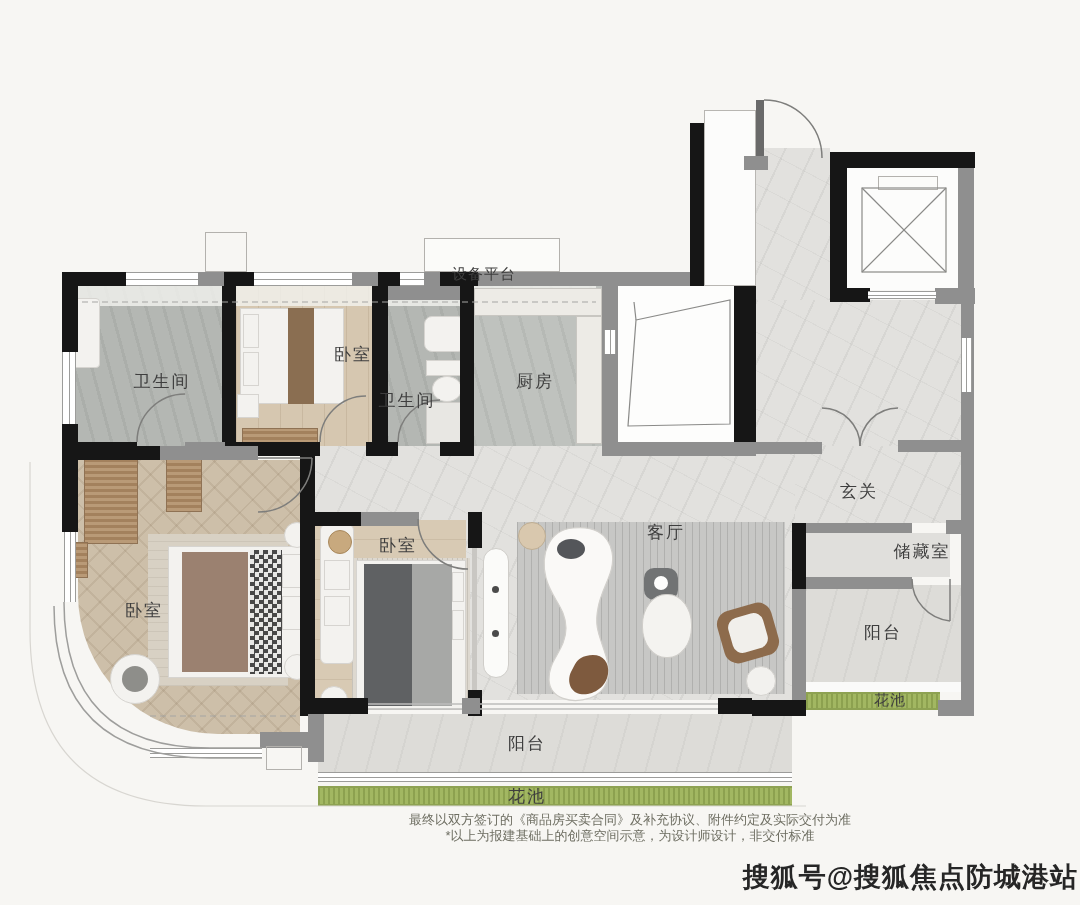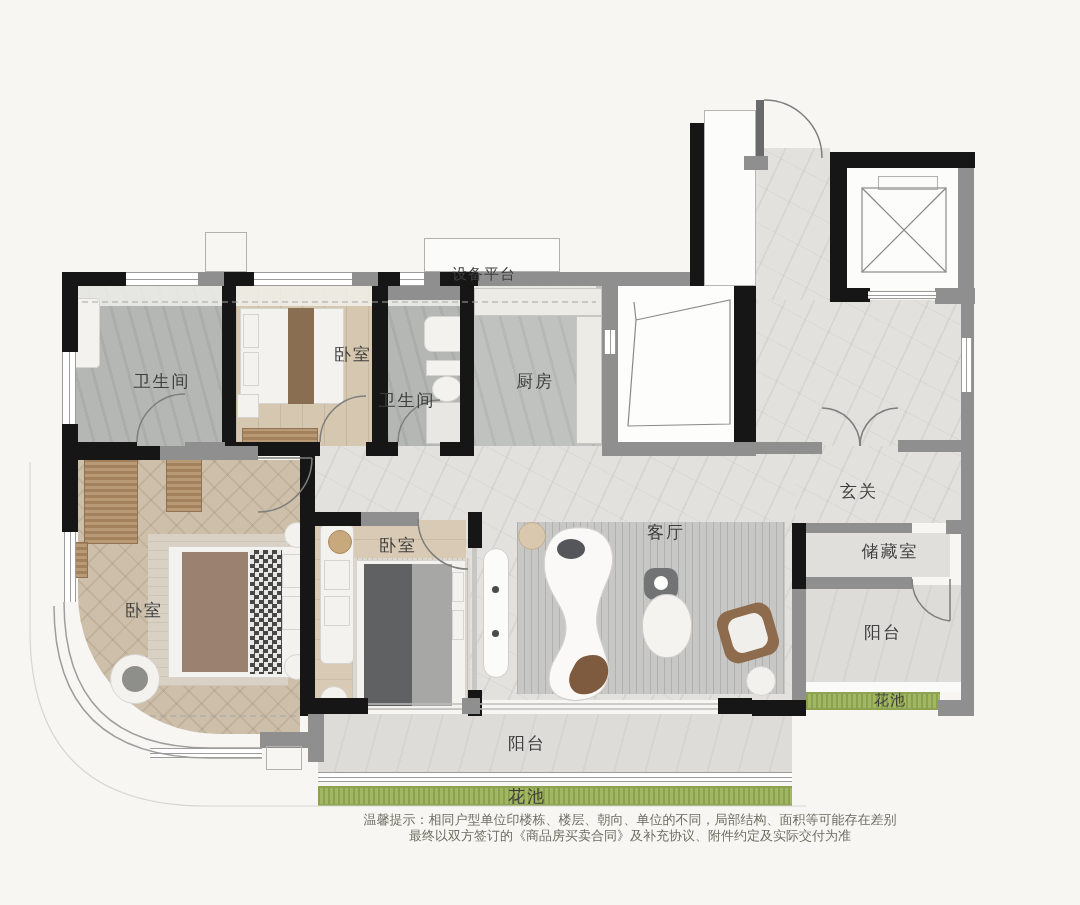--- a/index.html
+++ b/index.html
@@ -243,27 +243,28 @@
     <path d="M586,656 C600,652 610,660 608,674 C606,688 592,696 580,694 C570,692 566,680 572,670 C576,662 578,658 586,656 Z" fill="#7e5a3e"></path>
     <ellipse cx="571" cy="549" rx="14" ry="10" fill="#54565a"></ellipse>
   </svg>
 
   <div class="lbl lbl-s" style="left:484px;top:274px">设备平台</div>
   <div class="lbl" style="left:162px;top:381px">卫生间</div>
   <div class="lbl" style="left:353px;top:354px">卧室</div>
   <div class="lbl" style="left:407px;top:400px">卫生间</div>
   <div class="lbl" style="left:535px;top:381px">厨房</div>
   <div class="lbl" style="left:859px;top:491px">玄关</div>
-  <div class="lbl" style="left:890px;top:551px">储藏室</div>
+  <div class="lbl" style="left:922px;top:551px">储藏室</div>
   <div class="lbl" style="left:883px;top:632px">阳台</div>
   <div class="lbl lbl-s" style="left:890px;top:700px">花池</div>
   <div class="lbl" style="left:144px;top:610px">卧室</div>
   <div class="lbl" style="left:398px;top:545px">卧室</div>
   <div class="lbl" style="left:666px;top:532px">客厅</div>
   <div class="lbl" style="left:527px;top:743px">阳台</div>
   <div class="lbl" style="left:527px;top:796px">花池</div>
 
   <div id="disclaimer">
-    <div style="position:static">温馨提示：相同户型单位印楼栋、楼层、朝向、单位的不同，局部结构、面积等可能存在差别</div>
     <div style="position:static">最终以双方签订的《商品房买卖合同》及补充协议、附件约定及实际交付为准</div>
+    <div style="position:static">*以上为报建基础上的创意空间示意，为设计师设计，非交付标准</div>
   </div>
+  <div id="watermark">搜狐号@搜狐焦点防城港站</div>
 
 </div>
 
 </body></html>

